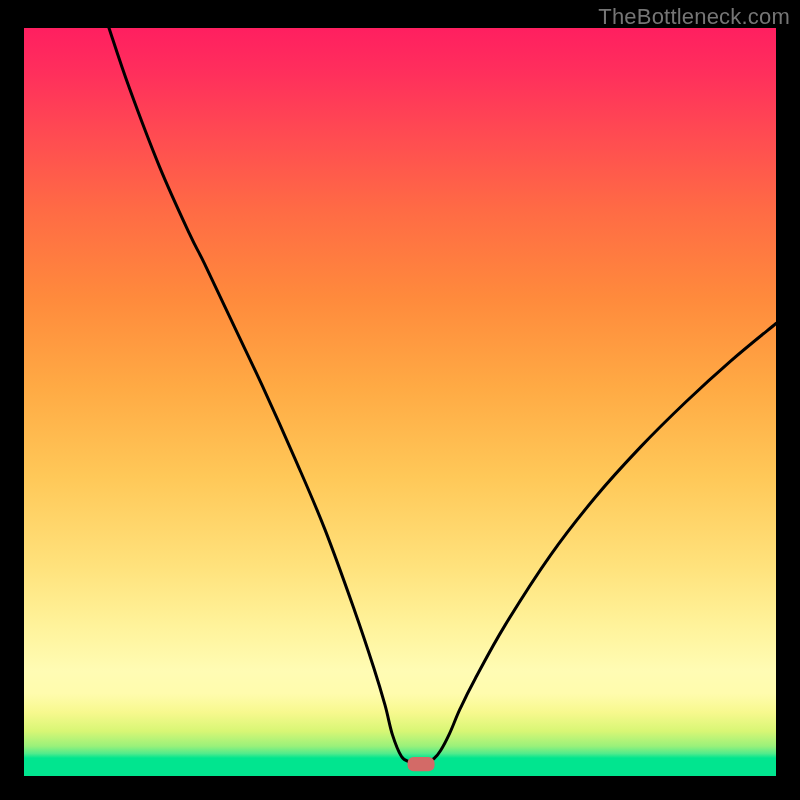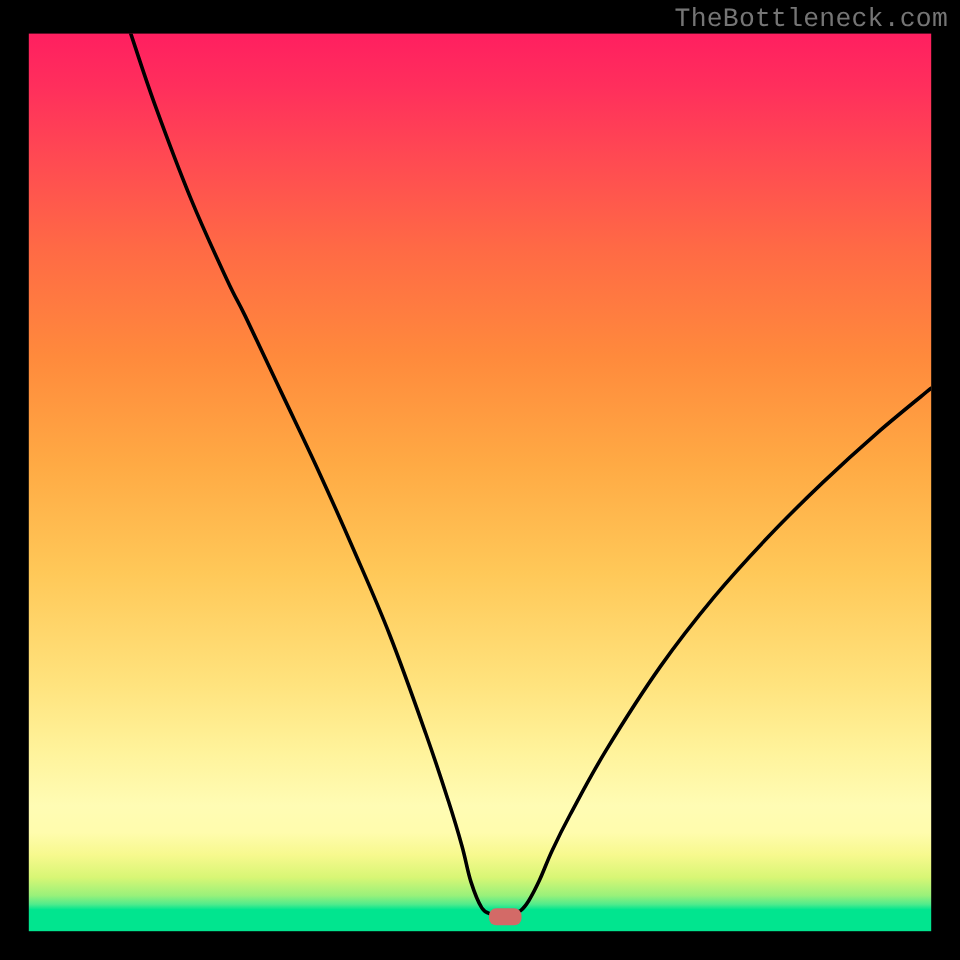--- a/index.html
+++ b/index.html
@@ -13,21 +13,21 @@
   .frame {
     position: relative;
     width: 800px;
     height: 800px;
     background: #000;
   }
   .watermark {
     position: absolute;
     top: 4px;
     right: 10px;
-    font-family: Liberation Mono, monospace;
+    font-family: Liberation Sans, sans-serif;
     font-size: 22px;
     color: #757575;
     letter-spacing: 0.2px;
     z-index: 5;
   }
   .plot-area {
     position: absolute;
     left: 24px;
     top: 28px;
     width: 752px;

